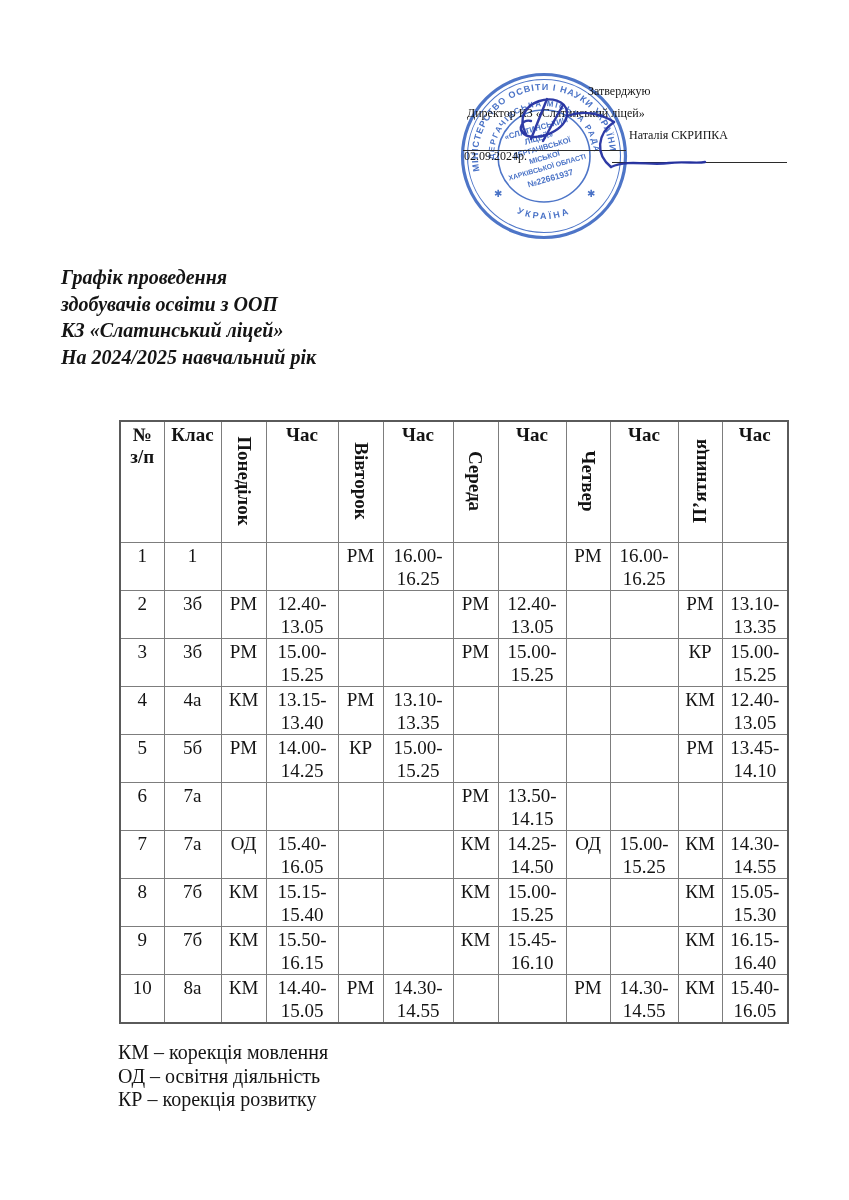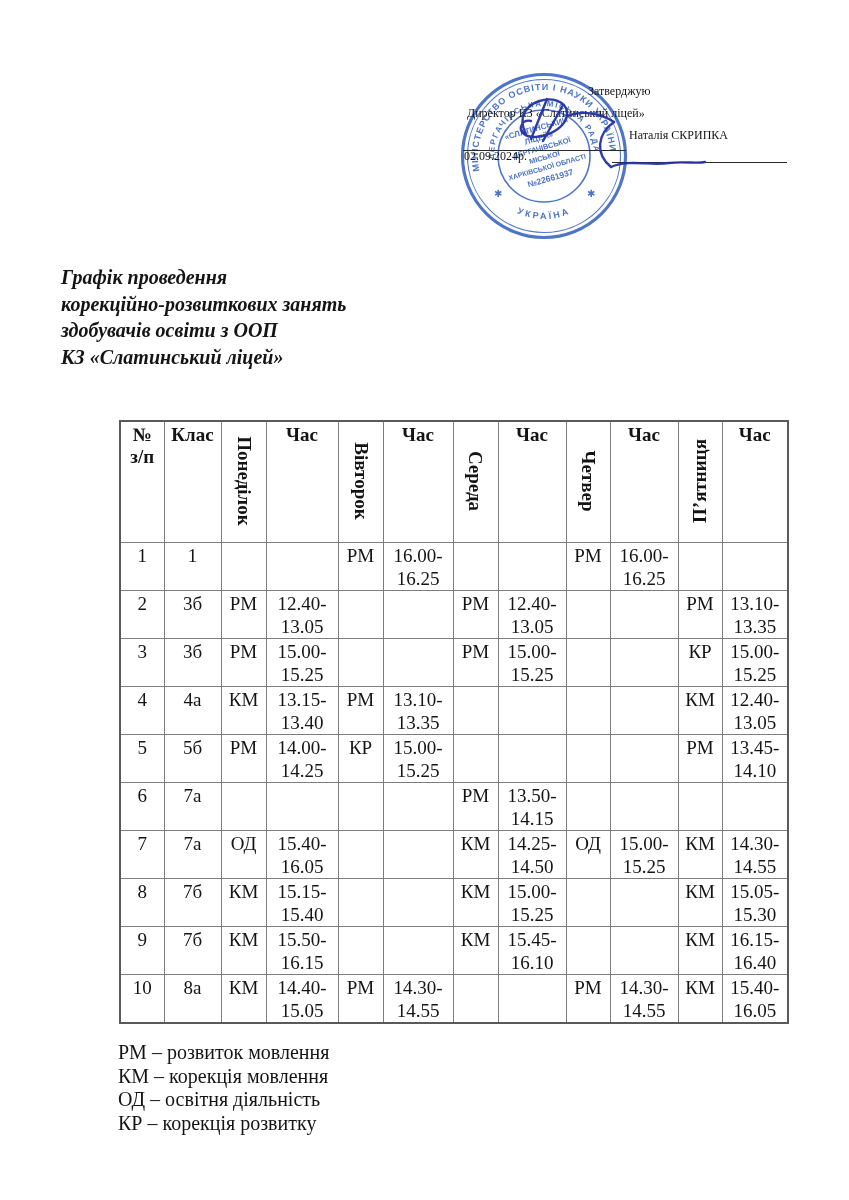--- a/index.html
+++ b/index.html
@@ -87,23 +87,23 @@
       <path d="M 79 17 L 63 57"></path>
       <path d="M 95 23 L 75 59"></path>
       <path d="M 99 34 C 115 28 132 31 146 40"></path>
       <path d="M 146 40 C 129 52 127 72 143 85"></path>
       <path d="M 143 85 C 161 77 182 84 201 81 C 216 79 229 82 237 80"></path>
     </g>
   </svg>
 
   <div class="title-block">
     <div>Графік проведення</div>
-    <div>корекційно-розвиткових занять</div>
     <div>здобувачів освіти з ООП</div>
     <div>КЗ «Слатинський ліцей»</div>
+    <div>На 2024/2025 навчальний рік</div>
   </div>
 
   <table class="sched">
     <colgroup>
       <col style="width:44px">
         <col style="width:57px">
       <col style="width:45px">
         <col style="width:72px">
       <col style="width:45px">
         <col style="width:70px">
@@ -289,19 +289,18 @@
           <td></td>
           <td>РМ</td>
           <td>14.30-14.55</td>
           <td>КМ</td>
           <td>15.40-16.05</td>
         </tr>
       </tbody>
   </table>
 
   <div class="legend">
-    <div>РМ – розвиток мовлення</div>
     <div>КМ – корекція мовлення</div>
     <div>ОД – освітня діяльність</div>
     <div>КР – корекція розвитку</div>
   </div>
 
 </div>
 
 </body></html>

